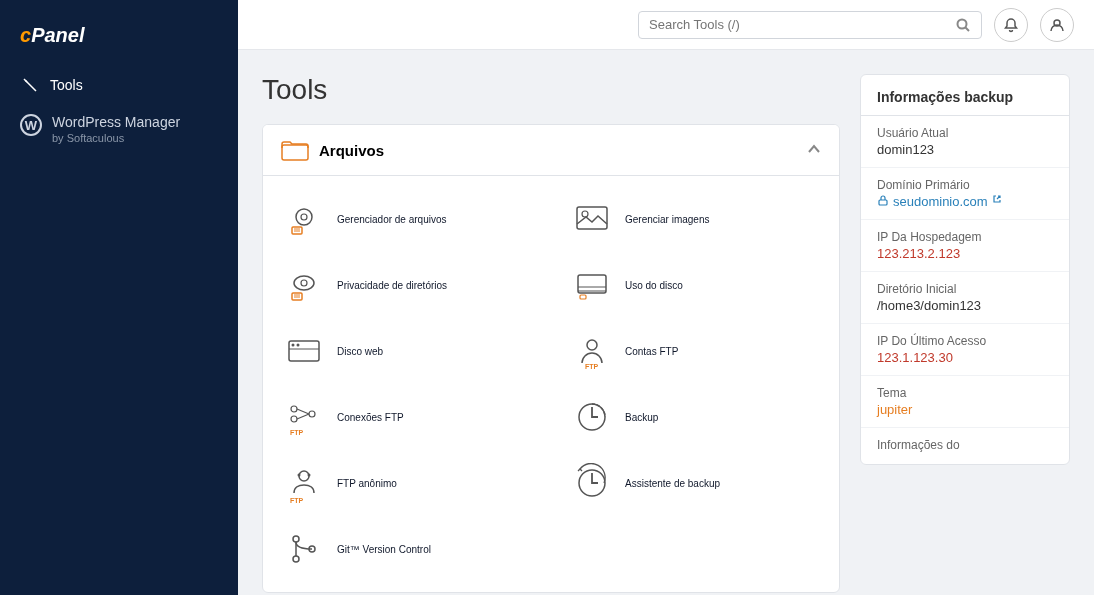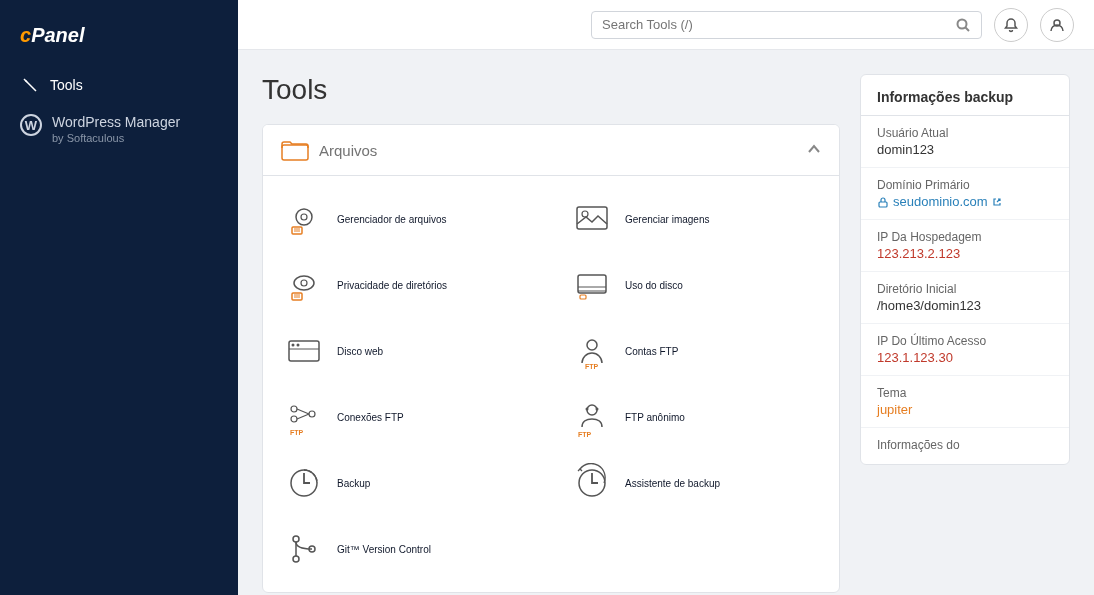--- a/index.html
+++ b/index.html
@@ -82,21 +82,21 @@
       flex-shrink: 0;
     }
     .search-bar {
       display: flex;
       align-items: center;
       border: 1px solid #d1d5db;
       border-radius: 4px;
       background: #fff;
       padding: 5px 10px;
       gap: 6px;
-      width: 391px;
+      width: 344px;
     }
     .search-bar input {
       border: none;
       outline: none;
       font-size: 13px;
       color: #555;
       flex: 1;
       background: transparent;
     }
     .search-icon-btn {
@@ -162,22 +162,22 @@
       gap: 10px;
     }
     .folder-icon {
       width: 28px;
       height: 22px;
       position: relative;
     }
     .folder-icon svg { width: 28px; height: 22px; }
     .section-title {
       font-size: 15px;
-      font-weight: 400;
-      color: #737373;
+      font-weight: 700;
+      color: #000000;
     }
     .chevron-icon { color: #888; }
 
     
     .tools-grid {
       display: grid;
       grid-template-columns: 1fr 1fr;
       padding: 10px 0;
     }
     .tool-item {
@@ -232,21 +232,21 @@
       margin-bottom: 2px;
     }
     .info-value {
       font-size: 13px;
       color: #333;
     }
     .info-value.accent { color: #c0392b; }
     .info-value.link {
       color: #2980b9;
       display: flex;
-      align-items: center;
+      align-items: flex-start;
       gap: 4px;
     }
     .info-value.orange { color: #e67e22; }
   </style>
 </head>
 <body>
 
 <div class="sidebar">
   <div class="sidebar-logo">
     <span class="logo-text"><span class="logo-c">c</span>Panel</span>
@@ -403,39 +403,39 @@
                 <line x1="13" y1="22" x2="25" y2="17" stroke="#555" stroke-width="1.2"></line>
                 <text x="6" y="38" font-size="7" fill="#e67e22" font-family="Arial" font-weight="bold">FTP</text>
               </svg>
             </div>
             <span class="tool-label">Conexões FTP</span>
           </div>
 
           <div class="tool-item">
             <div class="tool-icon">
               <svg viewBox="0 0 40 40" fill="none">
+                <circle cx="20" cy="20" r="13" stroke="#555" stroke-width="1.5" fill="none"></circle>
+                <polyline points="20,10 20,20 26,20" stroke="#555" stroke-width="1.8"></polyline>
+                <path d="M20 7 A13 13 0 0 1 33 20" stroke="#555" stroke-width="1.5" fill="none" stroke-dasharray="3,2"></path>
+              </svg>
+            </div>
+            <span class="tool-label">Backup</span>
+          </div>
+
+          <div class="tool-item">
+            <div class="tool-icon">
+              <svg viewBox="0 0 40 40" fill="none">
                 <circle cx="20" cy="13" r="5" stroke="#555" stroke-width="1.5" fill="none"></circle>
                 <path d="M10 30c0-5.5 4.5-8 10-8s10 2.5 10 8" stroke="#555" stroke-width="1.5" fill="none"></path>
                 <circle cx="15" cy="12" r="1.5" fill="#555"></circle>
                 <circle cx="25" cy="12" r="1.5" fill="#555"></circle>
                 <text x="6" y="40" font-size="7" fill="#e67e22" font-family="Arial" font-weight="bold">FTP</text>
               </svg>
             </div>
             <span class="tool-label">FTP anônimo</span>
-          </div>
-
-          <div class="tool-item">
-            <div class="tool-icon">
-              <svg viewBox="0 0 40 40" fill="none">
-                <circle cx="20" cy="20" r="13" stroke="#555" stroke-width="1.5" fill="none"></circle>
-                <polyline points="20,10 20,20 26,20" stroke="#555" stroke-width="1.8"></polyline>
-                <path d="M20 7 A13 13 0 0 1 33 20" stroke="#555" stroke-width="1.5" fill="none" stroke-dasharray="3,2"></path>
-              </svg>
-            </div>
-            <span class="tool-label">Backup</span>
           </div>
 
           <div class="tool-item">
             <div class="tool-icon">
               <svg viewBox="0 0 40 40" fill="none">
                 <circle cx="20" cy="20" r="13" stroke="#555" stroke-width="1.5" fill="none"></circle>
                 <polyline points="20,10 20,20 26,20" stroke="#555" stroke-width="1.8"></polyline>
                 <path d="M10 8 L8 6 L6 8" stroke="#555" stroke-width="1.3" fill="none"></path>
                 <path d="M8 6 A14 14 0 0 1 32 20" stroke="#555" stroke-width="1.3" fill="none"></path>
               </svg>

